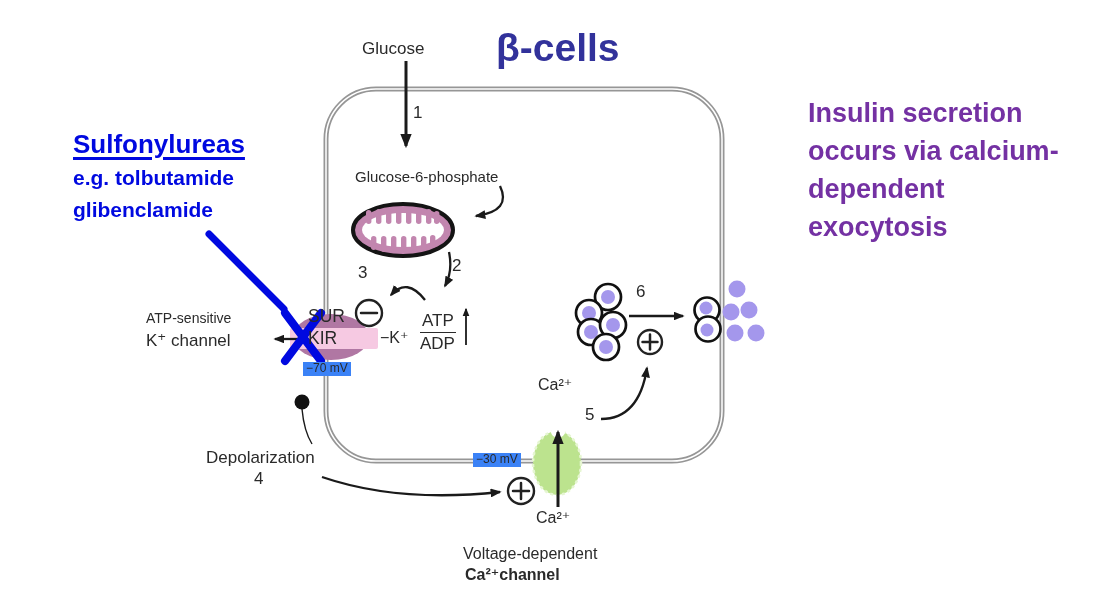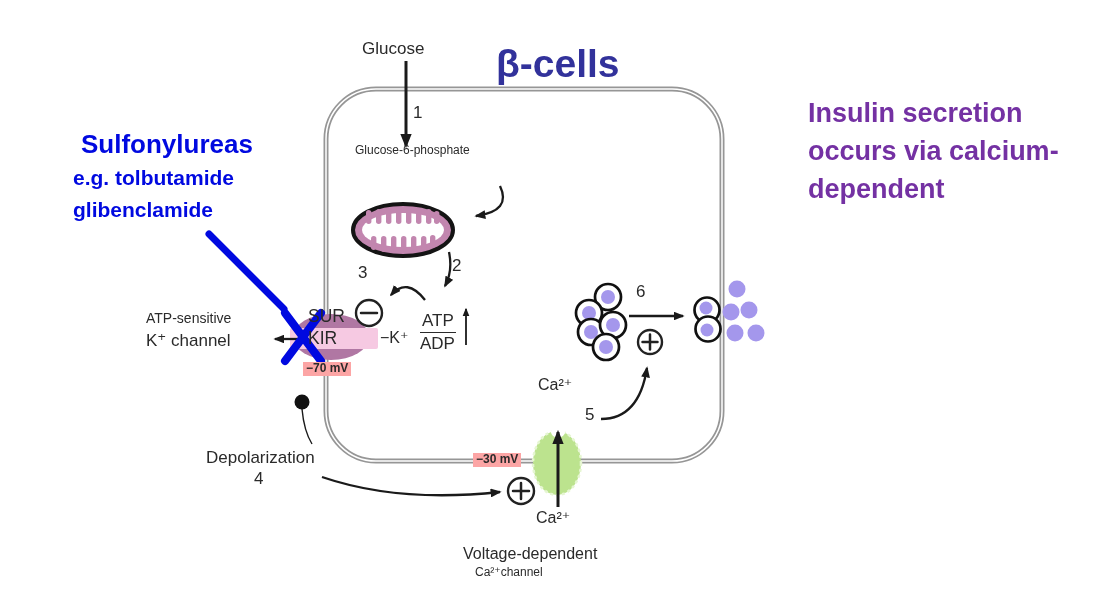--- a/index.html
+++ b/index.html
@@ -4,26 +4,26 @@
 <style>
   html,body{margin:0;padding:0;background:#fff;}
   #stage{
     position:relative;width:1097px;height:608px;background:#fff;overflow:hidden;
     font-family:"Liberation Sans","DejaVu Sans",sans-serif;color:var(--ink,#2a2a2a);
   }
   #gfx{position:absolute;left:0;top:0;width:1097px;height:608px;}
   .lbl{position:absolute;white-space:nowrap;color:var(--ink);font-size:16px;line-height:1.15;}
   .center{}
   .stepnum{font-size:17px;}
-  .title{font-size:39px;font-weight:bold;color:var(--navy);letter-spacing:0;margin-top:16px;}
+  .title{font-size:39px;font-weight:bold;color:var(--navy);letter-spacing:0;}
   .drug-head{font-size:26px;font-weight:bold;color:var(--blue);
-    text-decoration-thickness:2.5px;text-underline-offset:4px;margin-left:8px;}
+    text-decoration:underline;text-decoration-thickness:2.5px;text-underline-offset:4px;}
   .drug-eg{font-size:21px;font-weight:bold;color:var(--blue);}
   .note{font-size:27px;font-weight:bold;color:var(--purple);line-height:38px;}
-  .mv{font-size:12px;font-weight:700;background:#fca5a5;padding:0 3px;}
+  .mv{font-size:12px;font-weight:400;background:#3b82f6;padding:0 3px;}
   .membrane-line{fill:none;stroke:var(--membrane-gray);stroke-width:5;}
   .membrane-core{fill:none;stroke:#ffffff;stroke-width:1.5;}
   .arrow{fill:none;stroke:#1a1a1a;stroke-width:2.3;marker-end:url(#ah);}
   .arrow-thick{stroke-width:3;}
   .arrow-thin{stroke-width:1.8;}
   .thin-line{fill:none;stroke:#1a1a1a;stroke-width:1.4;}
   .mito-outer{fill:var(--mito-fill);stroke:#141414;stroke-width:4;}
   .mito-matrix{fill:#ffffff;}
   .mito-crista{fill:var(--mito-fill);}
   .channel-body{fill:var(--channel-dark);}
@@ -151,21 +151,21 @@
     </g>
 
     <circle class="black-dot" cx="302" cy="402" r="7.5"></circle>
   </svg>
 
   <div class="lbl center" style="left:362px;top:39px;width:86px;font-size:17px;">Glucose</div>
   <div class="lbl stepnum" style="left:413px;top:103px;">1</div>
 
   <div class="lbl title" style="left:496px;top:26px;">β-cells</div>
 
-  <div class="lbl center" style="left:355px;top:144px;width:200px;font-size:12px;">Glucose-6-phosphate</div>
+  <div class="lbl center" style="left:355px;top:168px;width:200px;font-size:15px;">Glucose-6-phosphate</div>
 
   <div class="lbl stepnum" style="left:452px;top:256px;">2</div>
   <div class="lbl stepnum" style="left:358px;top:263px;">3</div>
 
   <div class="frac">
     <span class="top">ATP</span>
     <span class="bot">ADP</span>
   </div>
 
   <div class="lbl center" style="left:308px;top:306px;width:48px;font-size:17.5px;">SUR</div>
@@ -185,21 +185,22 @@
 
   <div class="lbl mv" style="left:473px;top:453px;">−30 mV</div>
 
   <div class="lbl" style="left:538px;top:376px;font-size:16px;">Ca²⁺</div>
   <div class="lbl" style="left:536px;top:509px;font-size:16px;">Ca²⁺</div>
 
   <div class="lbl stepnum" style="left:585px;top:405px;">5</div>
   <div class="lbl stepnum" style="left:636px;top:282px;">6</div>
 
   <div class="lbl center" style="left:463px;top:545px;width:200px;font-size:16px;">Voltage-dependent</div>
-  <div class="lbl center" style="left:475px;top:566px;width:200px;font-size:12px;">Ca²⁺channel</div>
+  <div class="lbl center" style="left:465px;top:566px;width:200px;font-size:16px;font-weight:bold;">Ca²⁺channel</div>
 
   <div class="lbl note" style="left:808px;top:94px;">
     <div>Insulin secretion</div>
     <div>occurs via calcium-</div>
     <div>dependent</div>
+    <div>exocytosis</div>
   </div>
 
 </div>
 
 </body></html>

